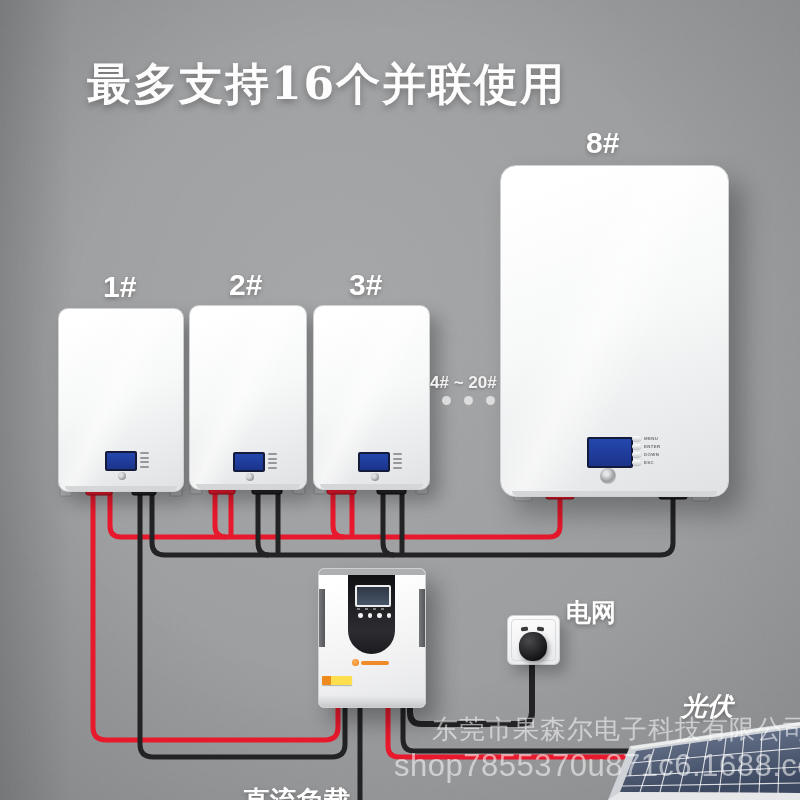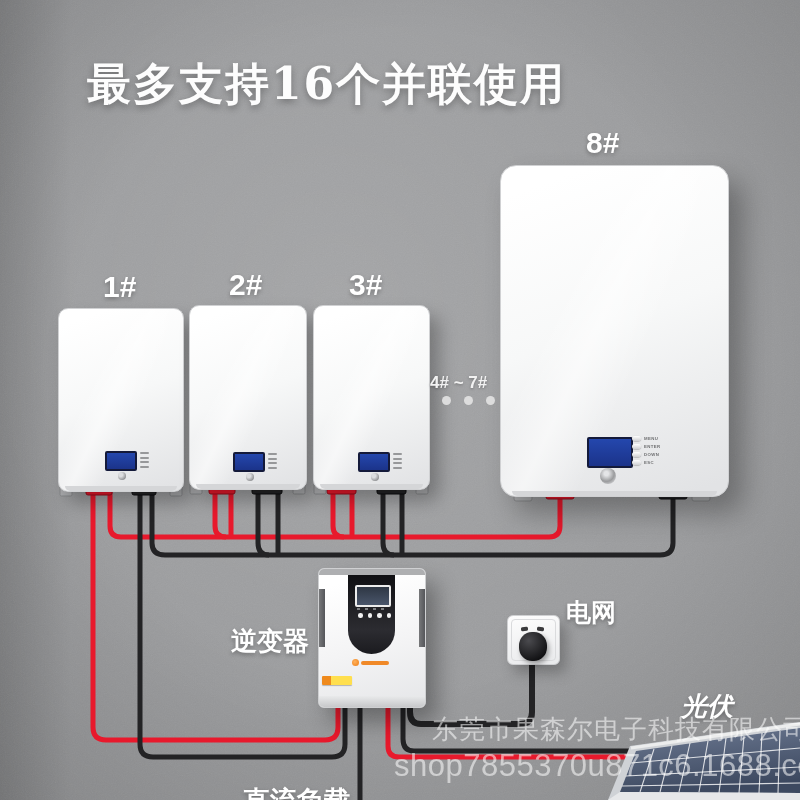--- a/index.html
+++ b/index.html
@@ -242,21 +242,21 @@
         </span>
     </div>
     <span class="batt-logo large" style="left:99px;top:302px;"></span>
   </div>
 
   <div class="unit-label z4" style="left:103px;top:270px;">1#</div>
   <div class="unit-label z4" style="left:229px;top:268px;">2#</div>
   <div class="unit-label z4" style="left:349px;top:268px;">3#</div>
   <div class="unit-label z4" style="left:586px;top:126px;">8#</div>
 
-  <div class="range-note z4">4# ~ 7#</div>
+  <div class="range-note z4">4# ~ 20#</div>
   <div class="dots z4">
       <span></span>
       <span></span>
       <span></span>
     </div>
 
   <div class="inverter z3">
     <span class="inv-top"></span>
     <div class="inv-panel">
       <span class="inv-display"></span>
@@ -283,21 +283,20 @@
     <span class="inv-bottom"></span>
   </div>
 
   <div class="outlet z3">
     <span class="outlet-inner"></span>
     <span class="slot l"></span>
     <span class="slot r"></span>
     <span class="plug"></span>
   </div>
 
-  <div class="zone-label z4" style="left:231px;top:624px;">逆变器</div>
   <div class="zone-label z4" style="left:566px;top:596px;font-size:25px;">电网</div>
   <div class="zone-label z4" style="left:681px;top:689px;font-style:italic;">光伏</div>
   <div class="zone-label z4" style="left:243px;top:783px;font-size:27px;">直流负载</div>
 
   <h1 class="title z5">最多支持16个并联使用</h1>
 
   <div class="watermark wm1">东莞市果森尔电子科技有限公司</div>
   <div class="watermark wm2">shop7855370u871c6.1688.com</div>
 
 </div>

